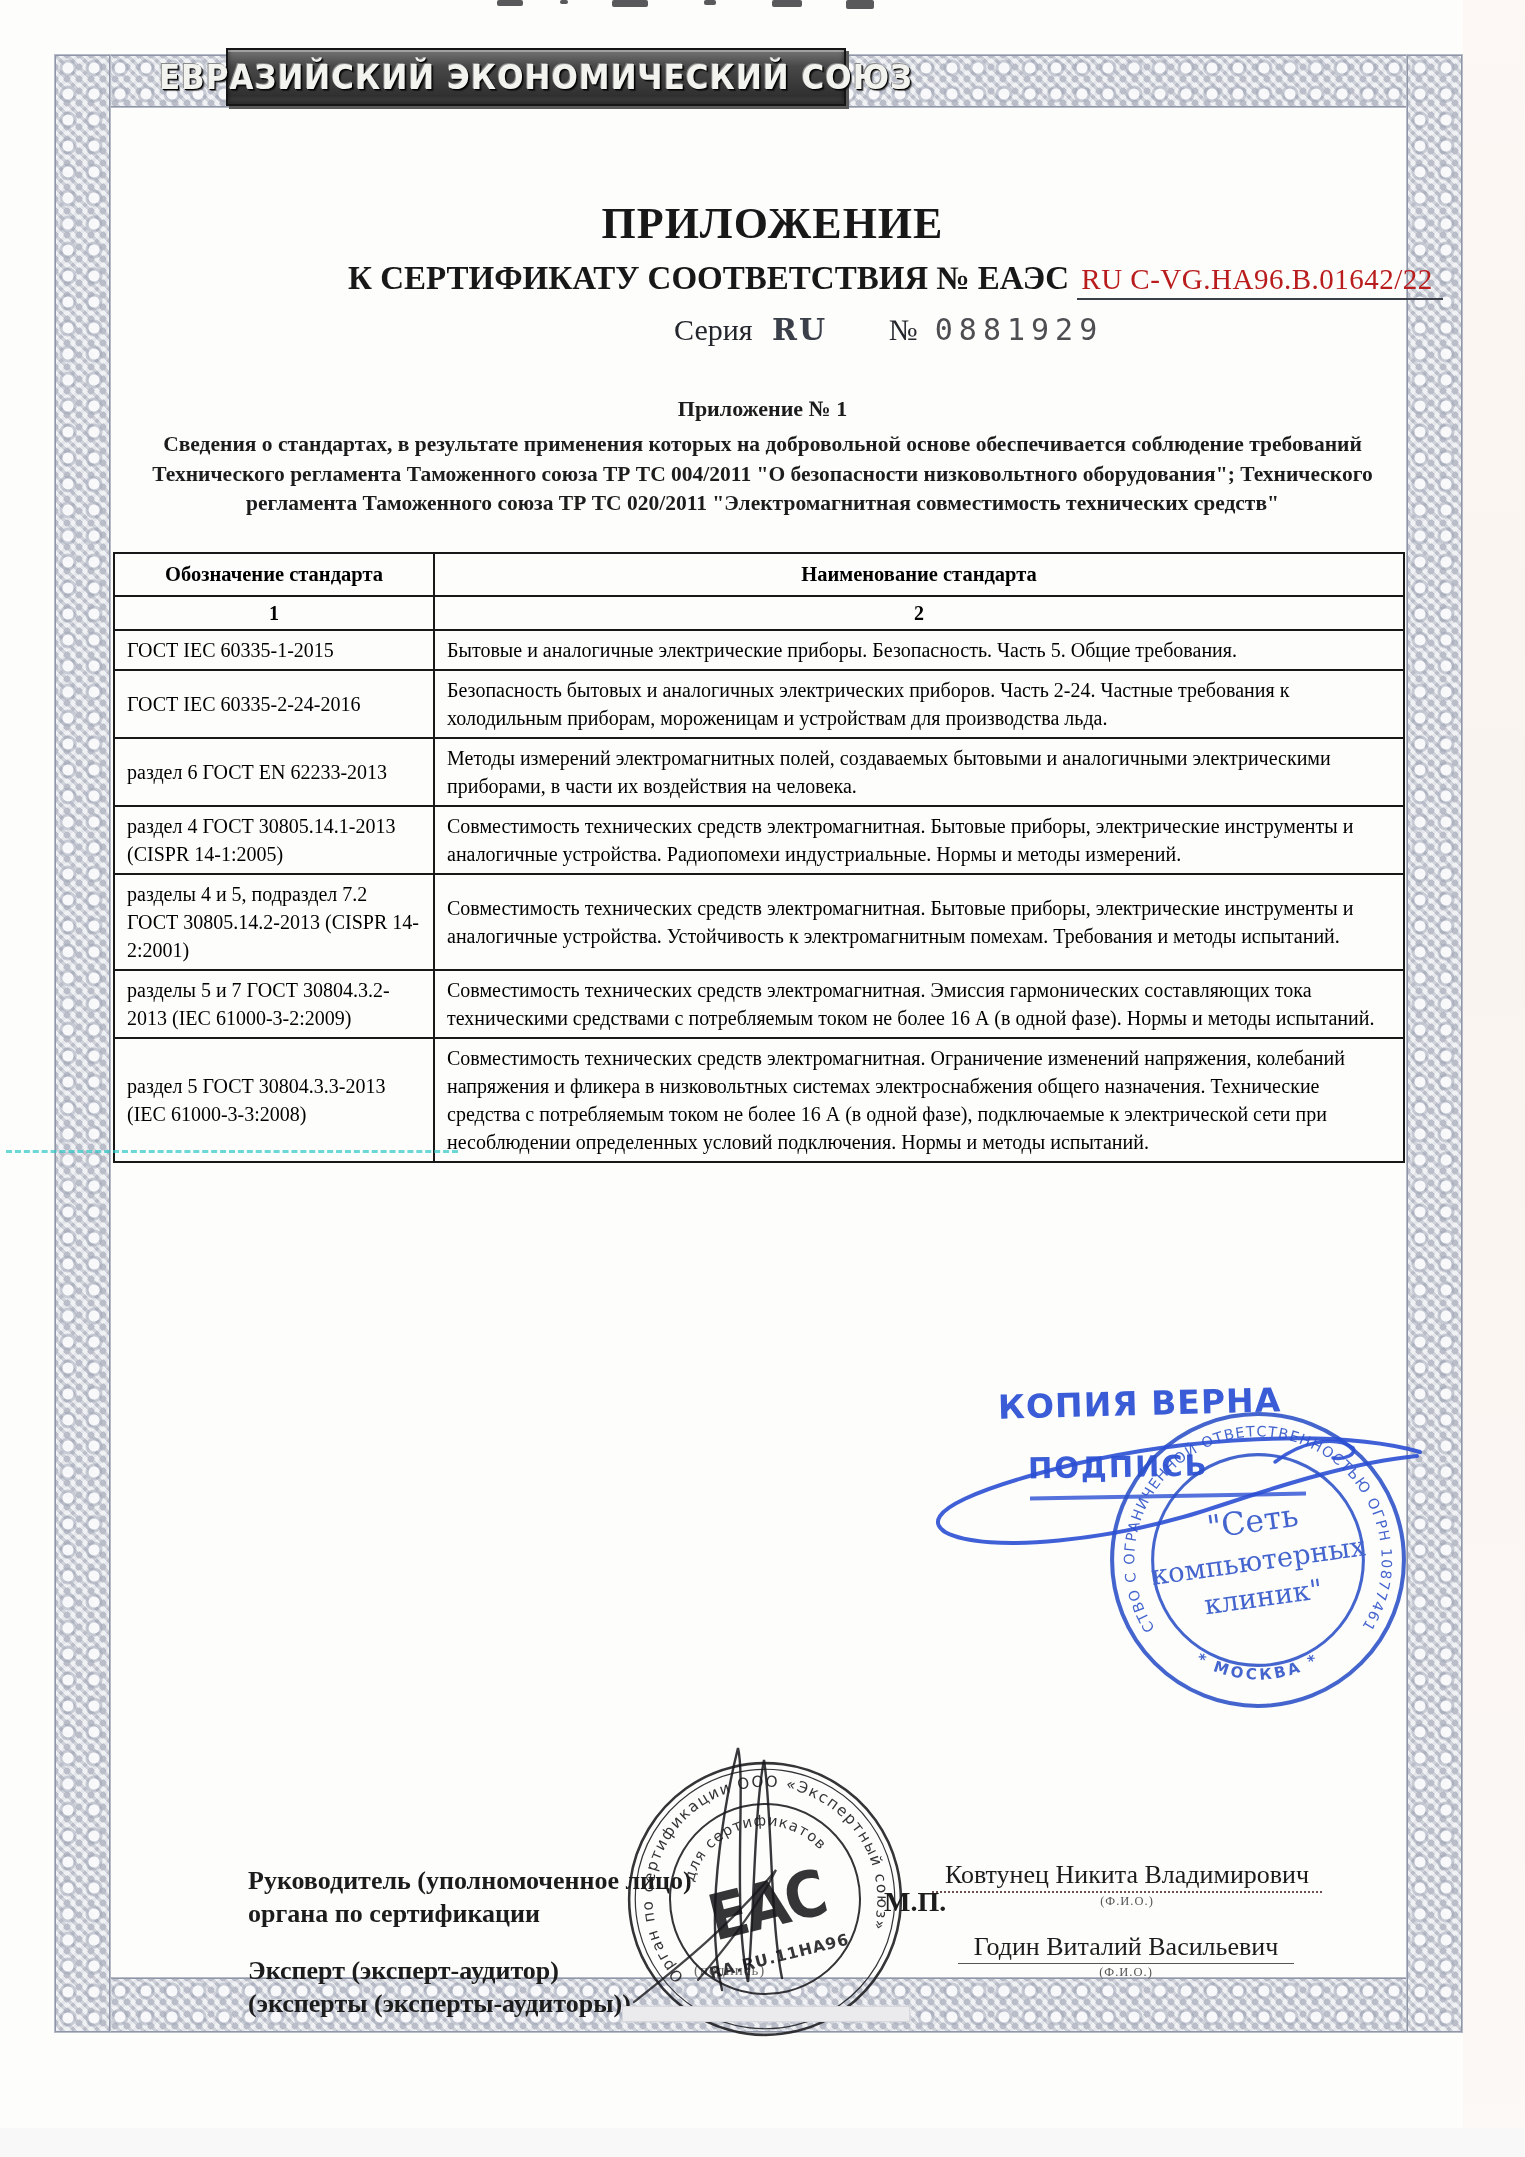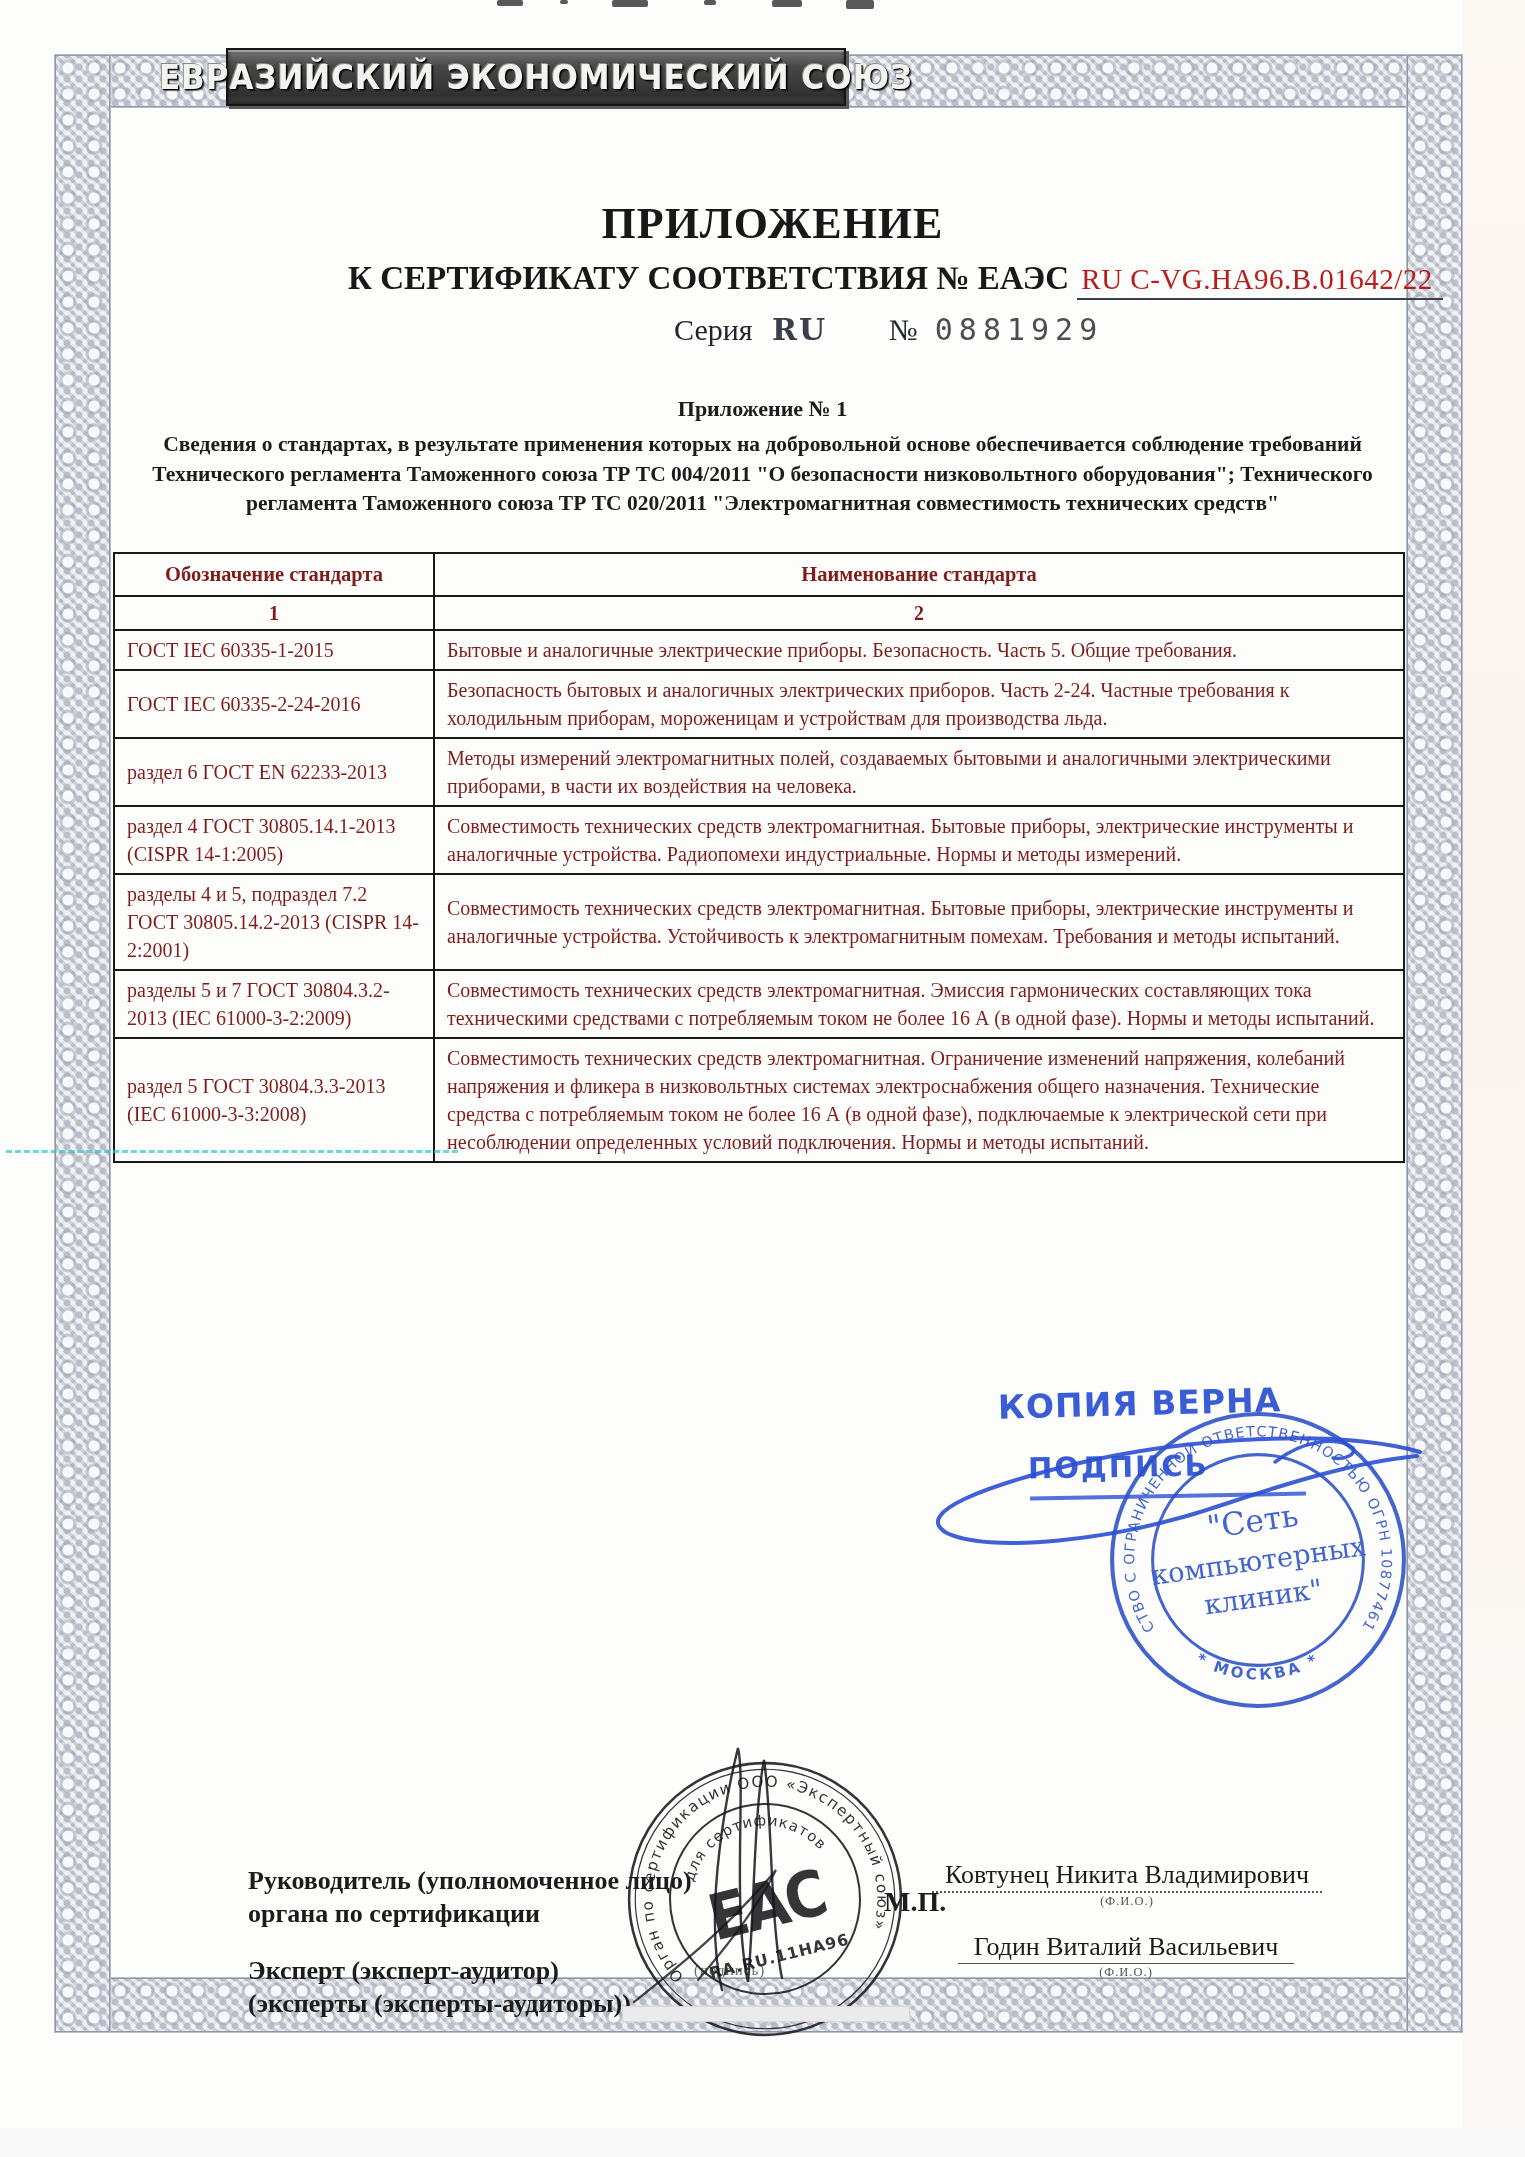--- a/index.html
+++ b/index.html
@@ -46,21 +46,21 @@
   .series-value{font-family:"DejaVu Serif",serif;font-weight:bold;letter-spacing:2px;margin-left:12px;color:#3a3f49;}
   .number-sign{margin-left:54px;}
   .blank-number{font-family:"DejaVu Sans Mono",monospace;font-size:30px;letter-spacing:6px;color:#4e4e52;margin-left:10px;}
 
   .appendix-head{position:absolute;left:0;top:396px;width:1525px;text-align:center;font-weight:bold;font-size:22px;}
   .appendix-desc{position:absolute;left:150px;top:430px;width:1225px;text-align:center;
     font-weight:bold;font-size:21.5px;line-height:1.38;}
 
   
   .std-table{position:absolute;left:113px;top:552px;width:1292px;border-collapse:collapse;
-    font-size:20px;z-index:2;color:#7f1d1d;}
+    font-size:20px;z-index:2;color:#000000;}
   .std-table th,.std-table td{border:2px solid #181818;padding:5px 12px;line-height:1.4;vertical-align:middle;}
   .std-table th{font-size:20.5px;text-align:center;padding:6px 8px;}
   .std-table .num-row td{text-align:center;font-weight:bold;padding:2px;}
   .std-table .col-designation{width:320px;}
 
   
   .dash-line{position:absolute;left:6px;top:1150px;width:452px;height:0;
     border-top:3px dashed rgba(44,198,198,.7);z-index:3;}
 
   

